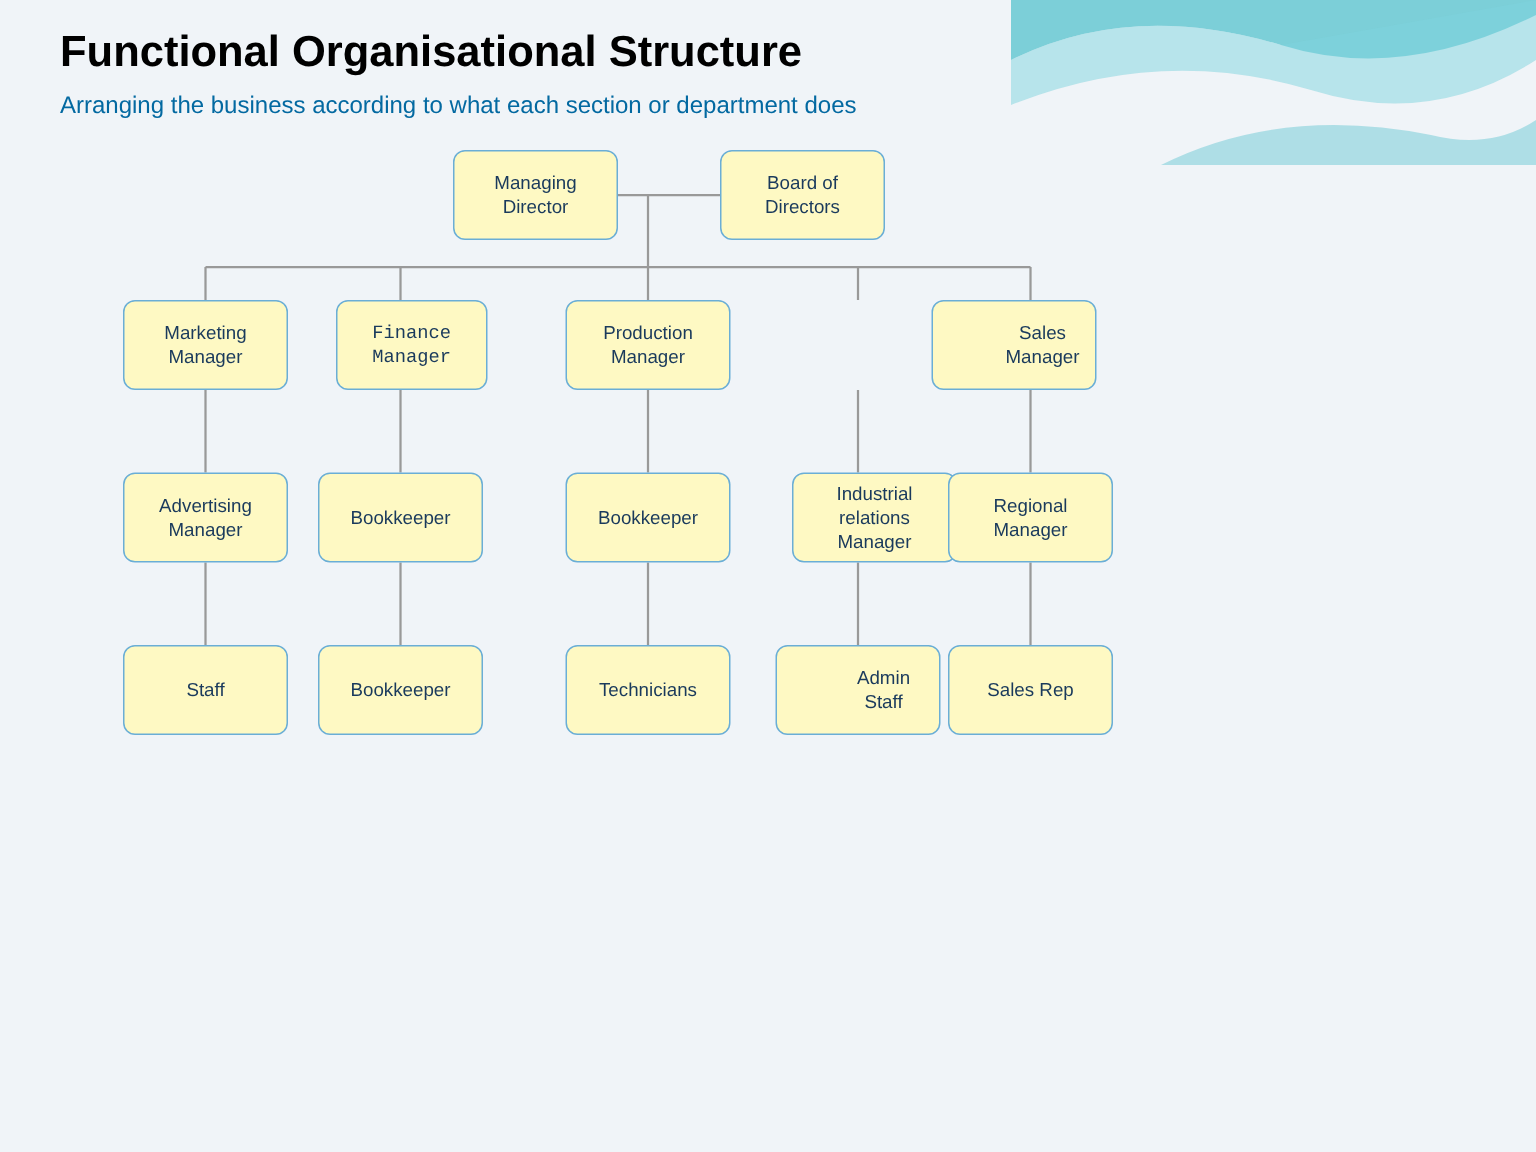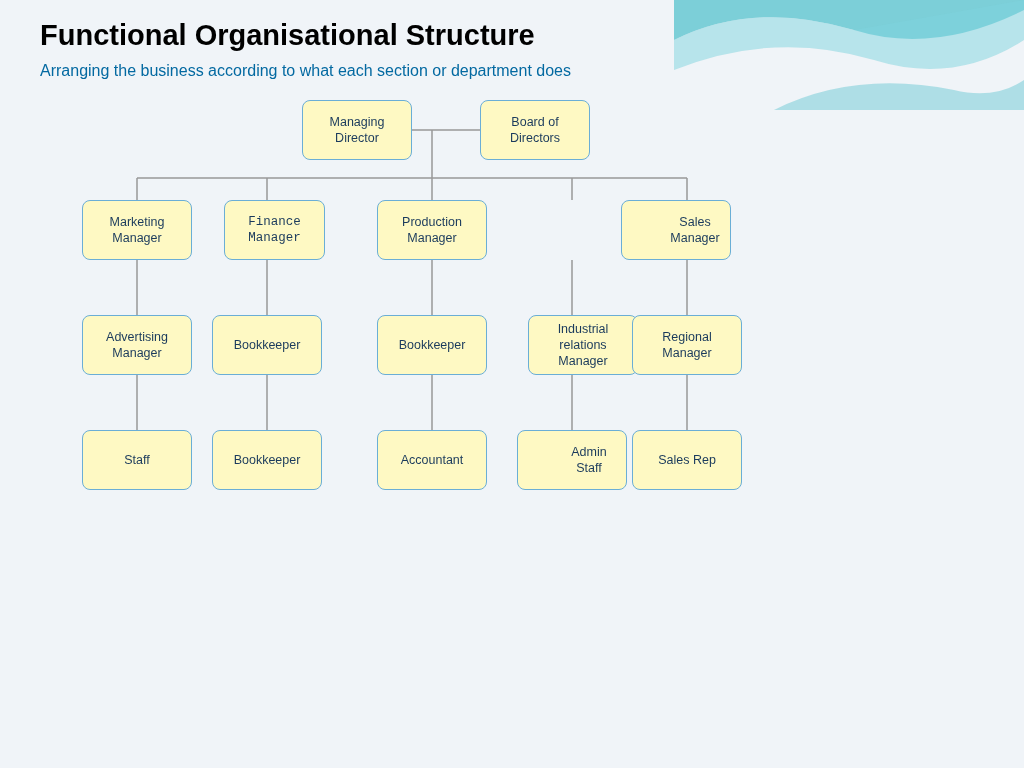--- a/index.html
+++ b/index.html
@@ -149,20 +149,20 @@
     <div class="node-abs" style="left:335px; top:215px; width:110px; height:60px;">Bookkeeper</div>
 
     <div class="node-abs" style="left:475px; top:215px; width:110px; height:60px;margin-left:11px;">Industrial<br>relations<br>Manager</div>
 
     <div class="node-abs" style="left:590px; top:215px; width:110px; height:60px;">Regional<br>Manager</div>
 
     <div class="node-abs" style="left:40px; top:330px; width:110px; height:60px;">Staff</div>
 
     <div class="node-abs" style="left:170px; top:330px; width:110px; height:60px;">Bookkeeper</div>
 
-    <div class="node-abs" style="left:335px; top:330px; width:110px; height:60px;">Accountant</div>
+    <div class="node-abs" style="left:335px; top:330px; width:110px; height:60px;">Technicians</div>
 
     <div class="node-abs" style="left:475px; top:330px; width:110px; height:60px;padding-left:40px;">Admin Staff</div>
 
     <div class="node-abs" style="left:590px; top:330px; width:110px; height:60px;">Sales Rep</div>
 
   </div>
 </div>
 
 </body></html>

